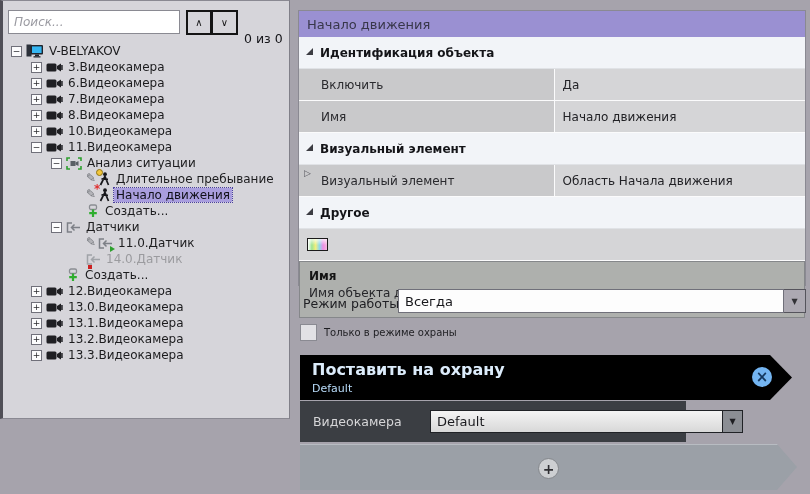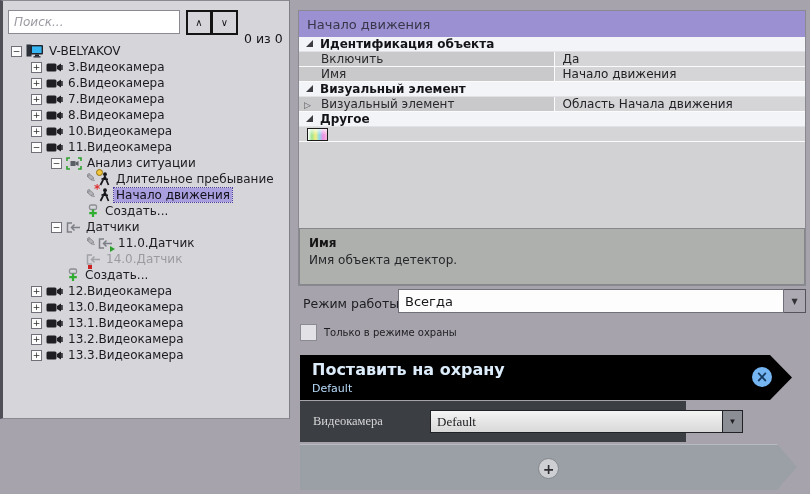--- a/index.html
+++ b/index.html
@@ -61,21 +61,21 @@
   .prop-panel {
     position:absolute; left:298px; top:10px; width:508px; height:276px;
     border:1px solid #8a8992; background:#d2d2d4;
     display:flex; flex-direction:column;
   }
   .prop-header {
     height:26px; background:#9a90d2; color:#38374a; font-size:13px;
     display:flex; align-items:center; padding-left:8px; flex:none;
   }
   .prop-rows { flex:none; }
-  .prow { height:15px; display:flex; align-items:center; position:relative; }
+  .prow { height:32px; display:flex; align-items:center; position:relative; }
   .prow-cat { background:#f2f4f8; border-bottom:1px solid #e0e2e6; }
   .cat-tri { width:0; height:0; border-left:7px solid transparent;
              border-bottom:7px solid #3c3c42; margin:0 7px 2px 7px; }
   .cat-label { font-weight:bold; font-size:12px; color:#141418; }
   .prow-prop { border-bottom:1px solid #fbfbfc; }
   .pcell-name {
     width:50.5%; height:100%; background:#c9c9cb; display:flex; align-items:center;
     padding-left:22px; border-right:1px solid #fbfbfc; position:relative;
     font-size:12px; color:#2a2a2e;
   }
@@ -121,21 +121,21 @@
     clip-path:polygon(0 0, calc(100% - 22px) 0, 100% 50%, calc(100% - 22px) 100%, 0 100%);
   }
   .rule-title { position:absolute; left:12px; top:5px; font-size:16px; font-weight:bold; color:#dcecfb; }
   .rule-sub { position:absolute; left:12px; top:27px; font-size:11px; color:#b9dcfa; }
   .rule-close {
     position:absolute; left:452px; top:12px; width:20px; height:20px; border-radius:50%;
     background:#74b5f2; color:#14375e; font-size:15px; font-weight:bold;
     display:flex; align-items:center; justify-content:center; cursor:pointer; line-height:1;
   }
   .rule-body {
-    position:absolute; left:300px; top:401px; width:386px; height:41px; background:#3b3e43;font-family:Liberation Serif, serif;
+    position:absolute; left:300px; top:401px; width:386px; height:41px; background:#3b3e43;
   }
   .cam-label { position:absolute; left:13px; top:13px; font-size:12.5px; color:#d6d6d8; }
   .cam-combo { position:absolute; left:130px; top:9px; width:313px; height:23px; display:flex; }
   .cam-field {
     flex:1; background:linear-gradient(180deg,#f4f4f4,#d8d8d8); border:1px solid #202226;
     font-size:13px; color:#1a1a1e; display:flex; align-items:center; padding-left:6px;
   }
   .cam-btn {
     width:20px; background:#8b8e94; border:1px solid #202226; border-left:none;
     display:flex; align-items:center; justify-content:center; font-size:8px; color:#1e1e22;

